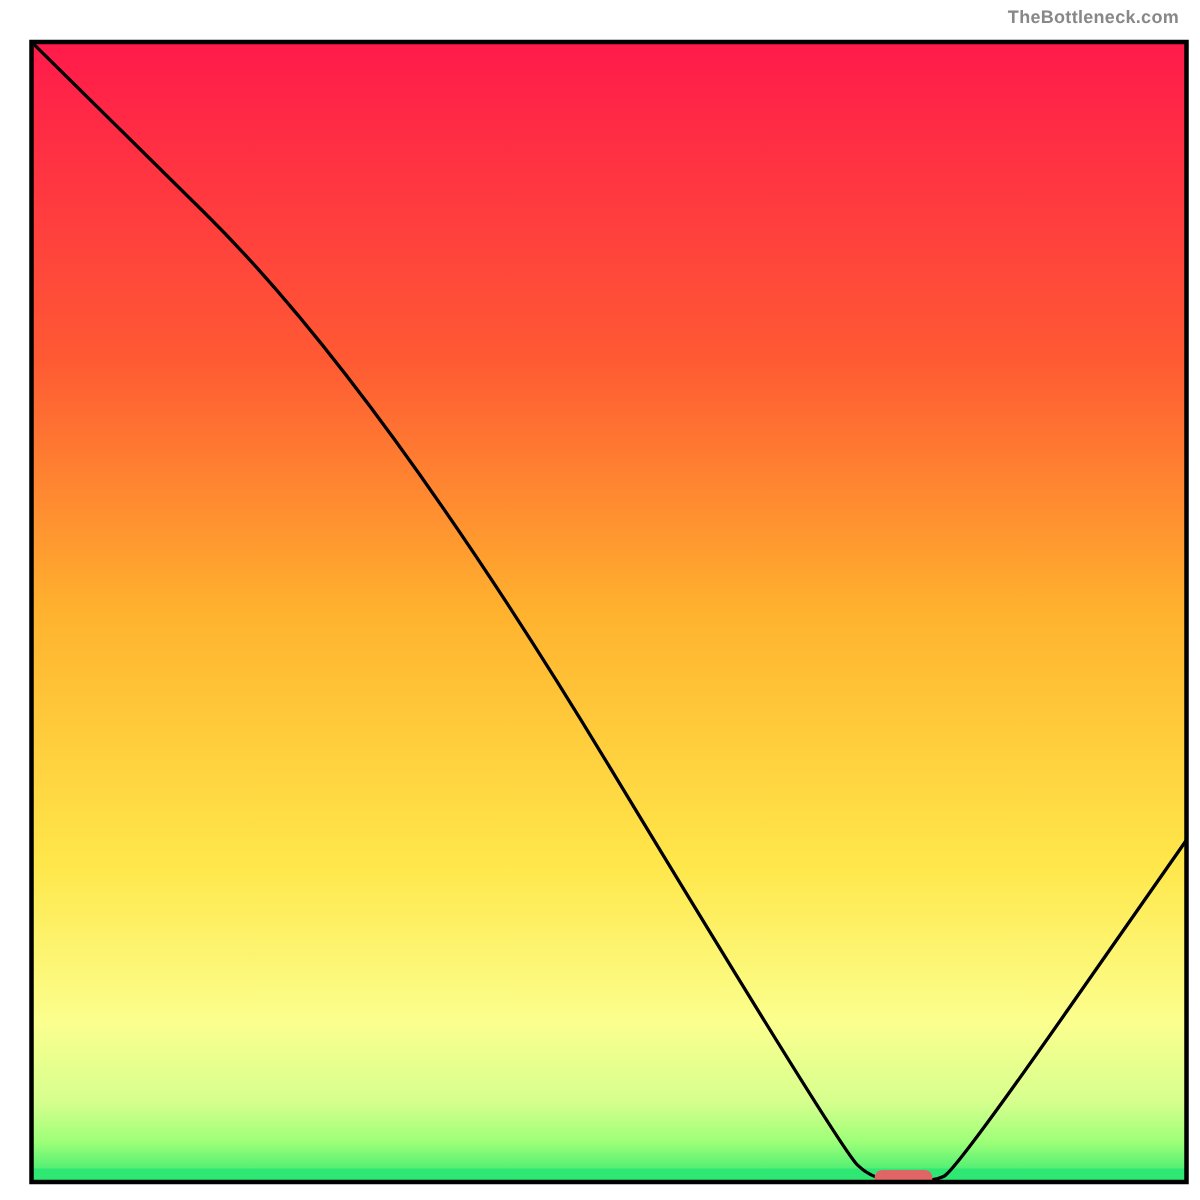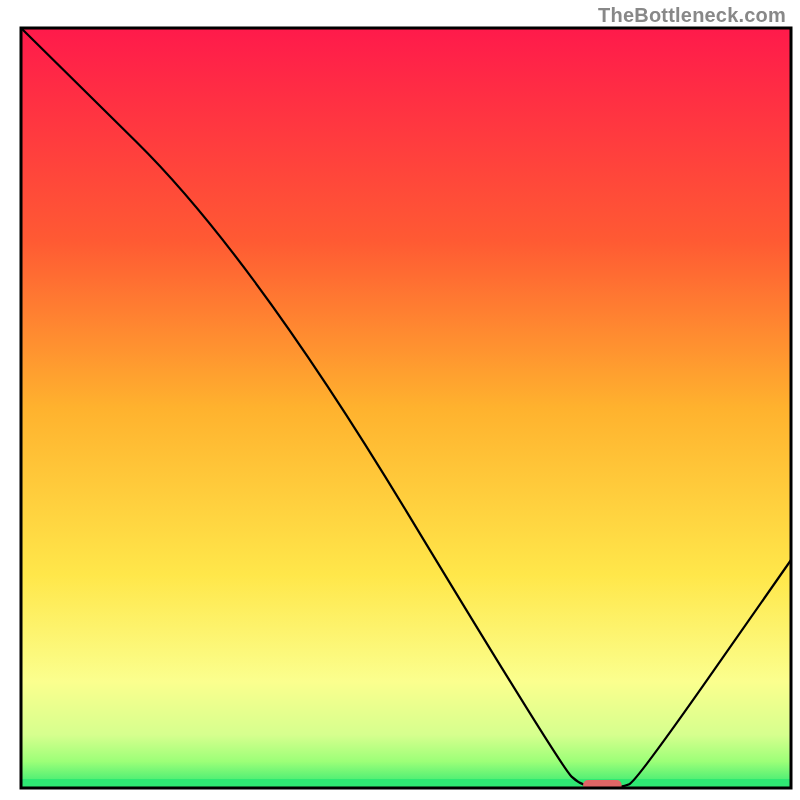--- a/index.html
+++ b/index.html
@@ -12,21 +12,21 @@
   }
   .wrapper {
     position: relative;
     width: 800px;
     height: 800px;
   }
   .watermark {
     position: absolute;
     top: 4px;
     right: 14px;
-    font-size: 20px;
+    font-size: 12px;
     font-weight: bold;
     color: #888;
     z-index: 5;
     letter-spacing: 0.2px;
   }
   svg {
     display: block;
   }
 </style>
 </head>

